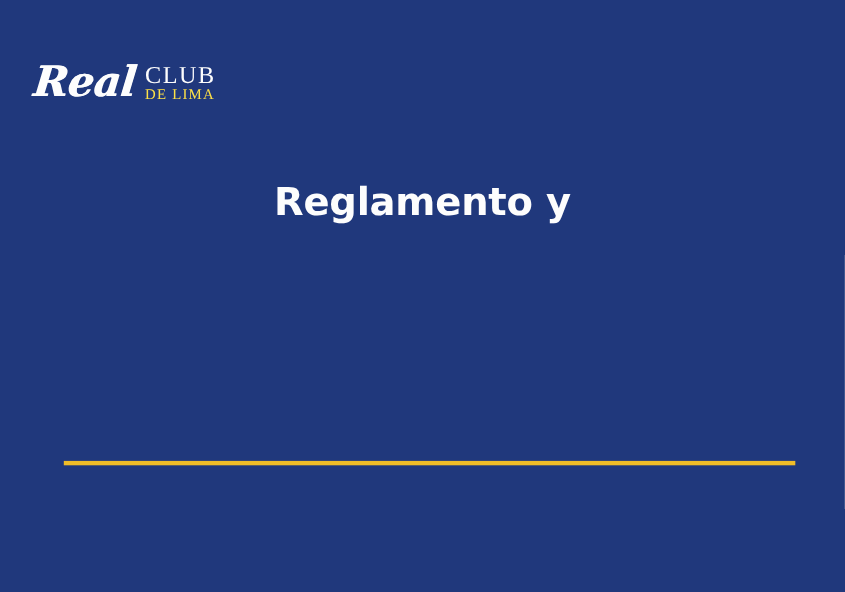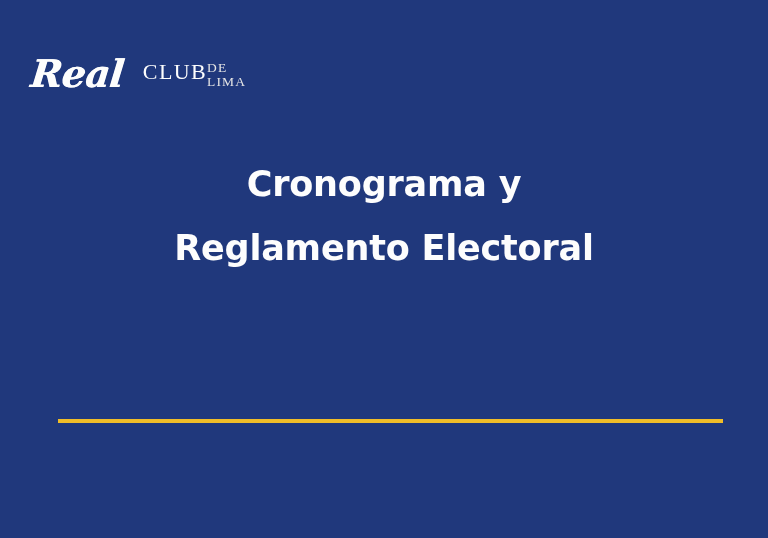--- a/index.html
+++ b/index.html
@@ -38,35 +38,35 @@
     font-weight: 700;
     font-size: 38px;
     line-height: 1;
     letter-spacing: -0.5px;
     transform: skewX(-6deg) translateY(2px);
     display: inline-block;
     text-shadow: 0.5px 0 0 #fdfdfd;
   }
   .logo-right {
     display: flex;
-    flex-direction: row;
+    flex-direction: column;
     justify-content: flex-end;
-    margin-left: 19px;
+    margin-left: 8px;
     transform: translateY(3px);
   }
   .logo-club {
     color: #fdfdfd;
     font-family: "Liberation Serif", serif;
     font-weight: 400;
     font-size: 22px;
     line-height: 1.02;
     letter-spacing: 1.4px;
   }
   .logo-delima {
-    color: #e5e5e5;
+    color: #fde047;
     font-family: "Liberation Serif", serif;
     font-weight: 400;
     font-size: 13.5px;
     line-height: 1.05;
     letter-spacing: 1.1px;
   }
 
   
   #title-block {
     position: absolute;
@@ -102,19 +102,18 @@
 
   <div id="logo">
     <span class="logo-script">Real</span>
     <span class="logo-right">
       <span class="logo-club">CLUB</span>
       <span class="logo-delima">DE LIMA</span>
     </span>
   </div>
 
   <div id="title-block">
-    <div class="title-line">Cronograma y</div>
-    <div class="title-line">Reglamento Electoral</div>
+    <div class="title-line">Reglamento y</div>
   </div>
 
   <div id="gold-rule"></div>
 
 </div>
 
 </body></html>

